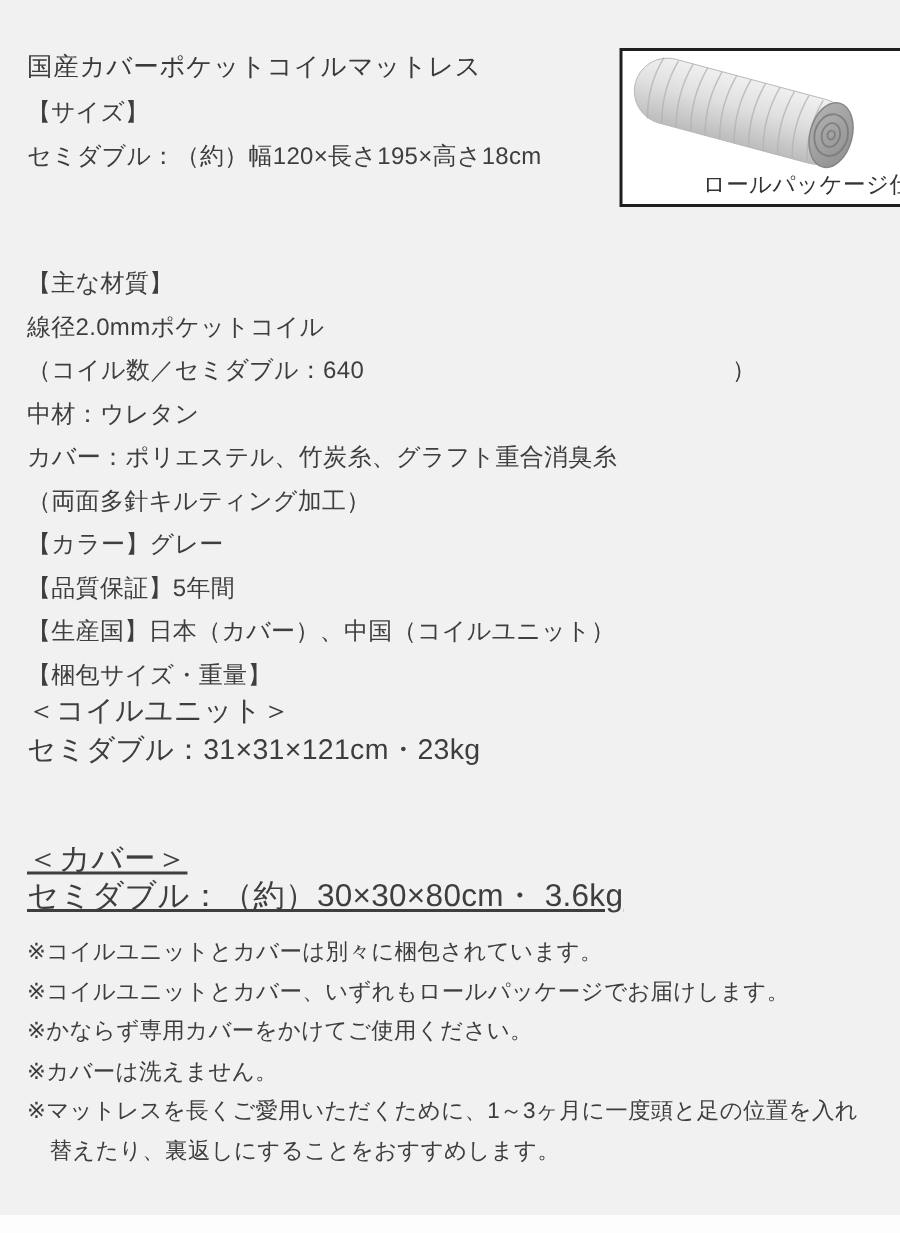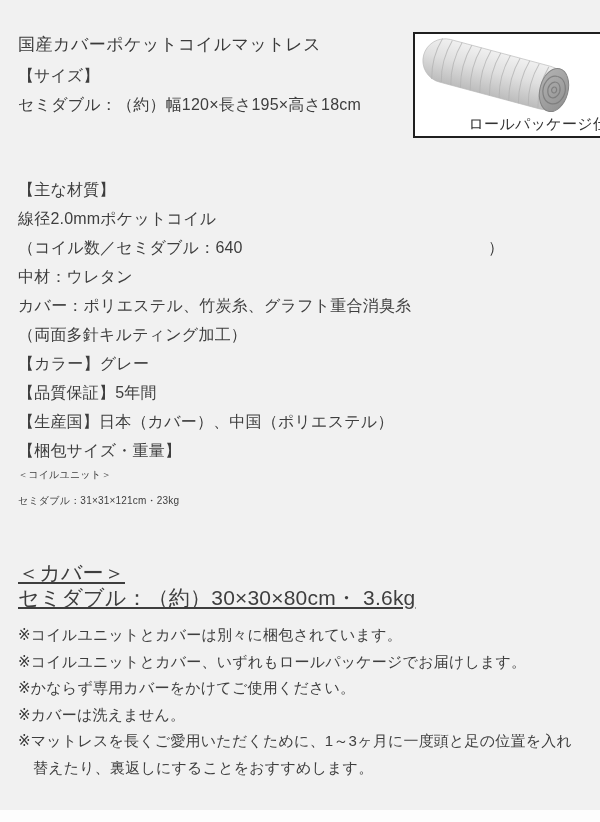--- a/index.html
+++ b/index.html
@@ -28,21 +28,21 @@
   .figure svg{position:absolute;top:2px;left:0;}
   .figure-caption{
     position:relative;font-size:15px;line-height:20px;color:#333333;
     padding-bottom:2px;white-space:nowrap;letter-spacing:0.3px;
   }
 
   .block-a{top:175px;font-size:16px;line-height:29px;letter-spacing:0.2px;}
   .block-a .line{position:relative;white-space:nowrap;}
   .paren-right{position:absolute;left:470px;top:0;}
 
-  .block-b{top:462px;font-size:10px;line-height:26px;letter-spacing:0.2px;}
+  .block-b{top:462px;font-size:19px;line-height:26px;letter-spacing:0.2px;}
   .block-c{top:560px;font-size:21px;line-height:25px;letter-spacing:0.2px;text-decoration:underline;}
 
   .notes{top:622px;font-size:15px;line-height:26.6px;letter-spacing:0.2px;}
   .notes .note-cont{padding-left:15px;}
 
   .bottom-strip{
     position:absolute;left:0;top:810px;width:600px;height:12px;background:#fdfdfd;
   }
 </style>
 </head>
@@ -96,21 +96,21 @@
     <div class="line">線径2.0mmポケットコイル</div>
     <div class="line">
       <span>（コイル数／セミダブル：640</span>
       <span class="paren-right">）</span>
     </div>
     <div class="line">中材：ウレタン</div>
     <div class="line">カバー：ポリエステル、竹炭糸、グラフト重合消臭糸</div>
     <div class="line">（両面多針キルティング加工）</div>
     <div class="line">【カラー】グレー</div>
     <div class="line">【品質保証】5年間</div>
-    <div class="line">【生産国】日本（カバー）、中国（ポリエステル）</div>
+    <div class="line">【生産国】日本（カバー）、中国（コイルユニット）</div>
     <div class="line">【梱包サイズ・重量】</div>
   </div>
 
   <div class="abs block-b">
     <div>＜コイルユニット＞</div>
     <div>セミダブル：31×31×121cm・23kg</div>
   </div>
 
   <div class="abs block-c">
     <div>＜カバー＞</div>

